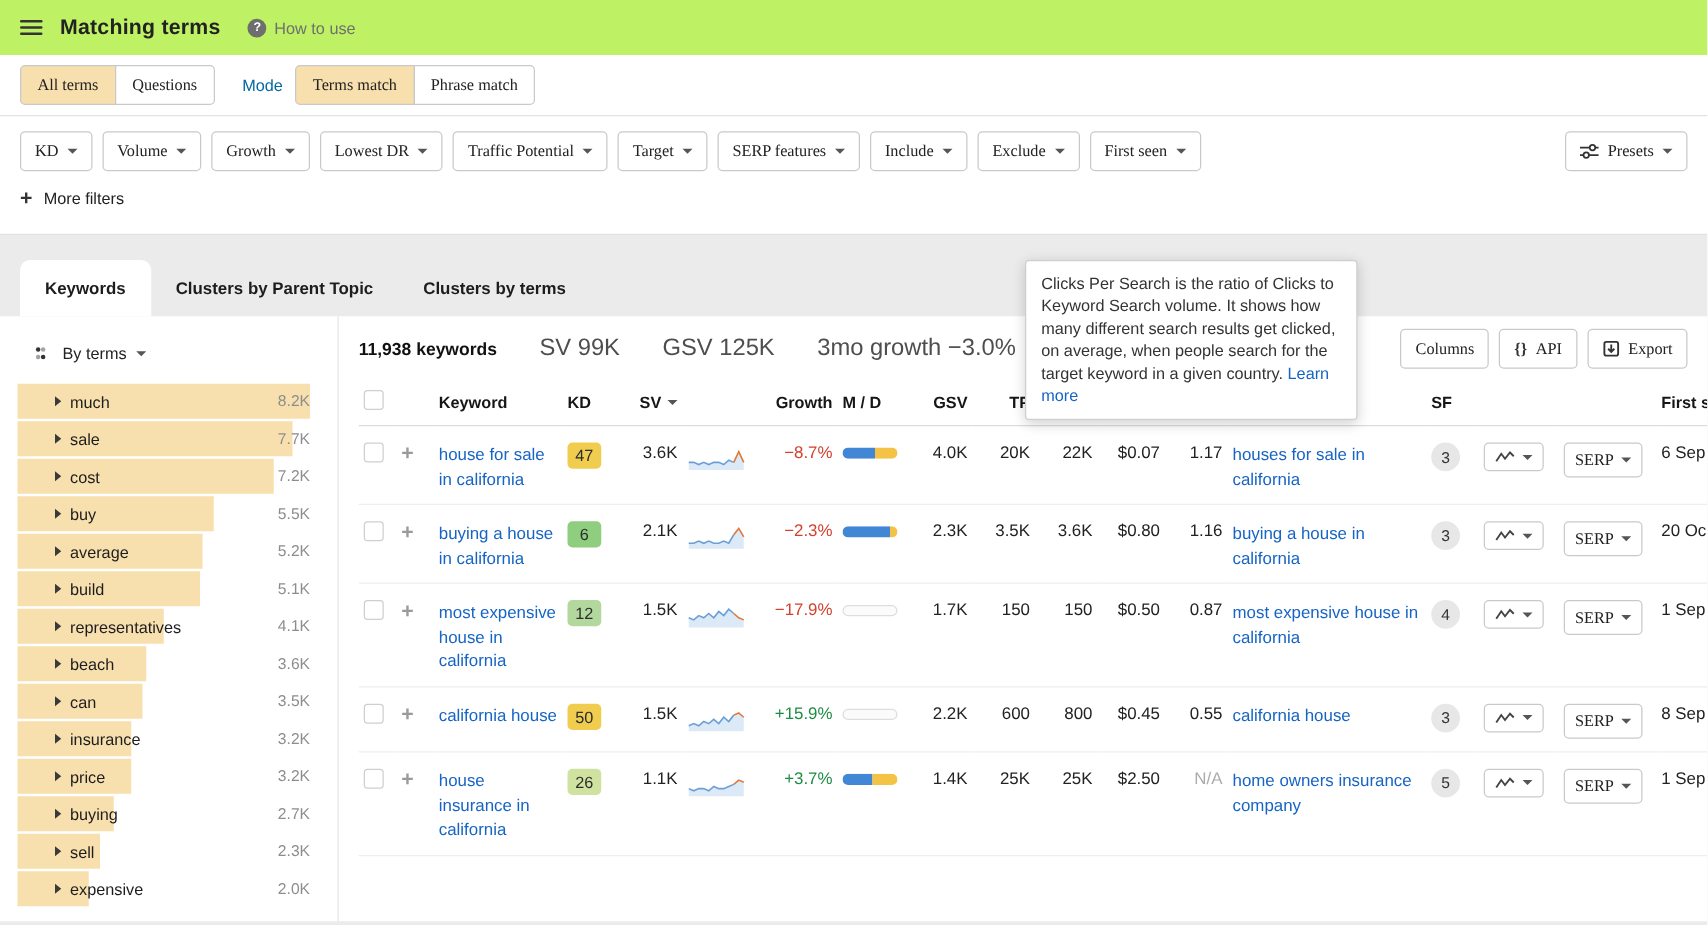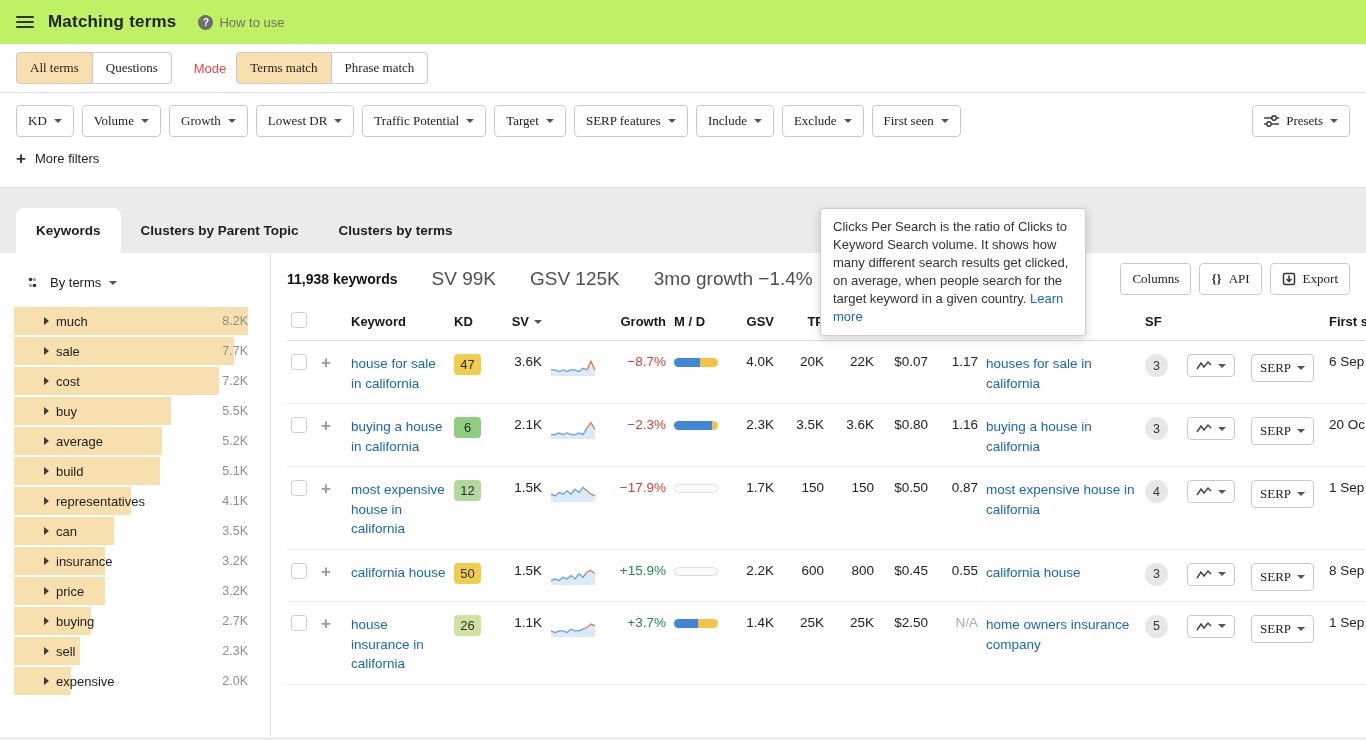--- a/index.html
+++ b/index.html
@@ -14,21 +14,21 @@
   .apptitle{font-size:17px;font-weight:bold;letter-spacing:.2px}
   .howto{display:flex;align-items:center;gap:6px;color:#6f6f6f;margin-left:8px;cursor:pointer}
   .qicon{width:15px;height:15px;border-radius:50%;background:#6e6e6e;color:#fff;font-size:10px;font-weight:bold;display:flex;align-items:center;justify-content:center}
 
   
   .segrow{height:48px;display:flex;align-items:center;padding:0 16px;background:#fff}
   .seg{display:flex}
   .segbtn{padding:7px 13px;border:1px solid #c9c9c9;background:#fff;font-size:13px;cursor:pointer;margin-left:-1px}
   .seg .segbtn:first-child{border-radius:4px 0 0 4px;margin-left:0}
   .seg .segbtn:last-child{border-radius:0 4px 4px 0}
-  .modelabel{color:#ef4444;margin:0 10px 0 22px}
+  .modelabel{color:#0369a1;margin:0 10px 0 22px}
 
   
   .filterpanel{height:96px;border-top:1px solid #e2e2e2;border-bottom:1px solid #e2e2e2;padding:12px 16px 0;background:#fff}
   .filterrow{display:flex;gap:8px;align-items:center}
   .fbtn,.tbbtn{display:inline-flex;align-items:center;gap:7px;padding:7px 11px;border:1px solid #c9c9c9;border-radius:4px;background:#fff;font-size:13px;cursor:pointer;white-space:nowrap}
   .caret{width:0;height:0;border-left:4px solid transparent;border-right:4px solid transparent;border-top:4.5px solid #555;display:inline-block}
   .spacer{flex:1}
   .morefilters{margin-top:13px;display:inline-flex;align-items:center;gap:9px;cursor:pointer}
   .plusglyph{font-size:17px;color:#333;line-height:1;font-weight:bold}
 
@@ -215,20 +215,25 @@
             <span class="termbar" style="width:62.2%;background:#f8dfae"></span>
             <span class="termlabel"><span class="termarrow"></span>build</span>
             <span class="termcount">5.1K</span>
           </div>
           <div class="termitem">
             <span class="termbar" style="width:50.0%;background:#f8dfae"></span>
             <span class="termlabel"><span class="termarrow"></span>representatives</span>
             <span class="termcount">4.1K</span>
           </div>
           <div class="termitem">
+            <span class="termbar" style="width:43.9%;background:#f8dfae"></span>
+            <span class="termlabel"><span class="termarrow"></span>beach</span>
+            <span class="termcount">3.6K</span>
+          </div>
+          <div class="termitem">
             <span class="termbar" style="width:42.7%;background:#f8dfae"></span>
             <span class="termlabel"><span class="termarrow"></span>can</span>
             <span class="termcount">3.5K</span>
           </div>
           <div class="termitem">
             <span class="termbar" style="width:39.0%;background:#f8dfae"></span>
             <span class="termlabel"><span class="termarrow"></span>insurance</span>
             <span class="termcount">3.2K</span>
           </div>
           <div class="termitem">
@@ -253,21 +258,21 @@
           </div>
         </div>
     </aside>
 
     <main class="main">
       <div class="toolbar">
         <span class="kwcount">11,938 keywords</span>
         <span class="stat">SV 99K</span>
         <span class="stat">GSV 125K</span>
         <span class="stat">
-          <span>3mo growth −1.4%</span>
+          <span>3mo growth −3.0%</span>
           <span class="caret"></span>
         </span>
         <div class="toolbtns">
           <button class="tbbtn">
             <span>Columns</span>
           </button>
           <button class="tbbtn">
             <span class="glyph">{}</span>
             <span>API</span>
           </button>

